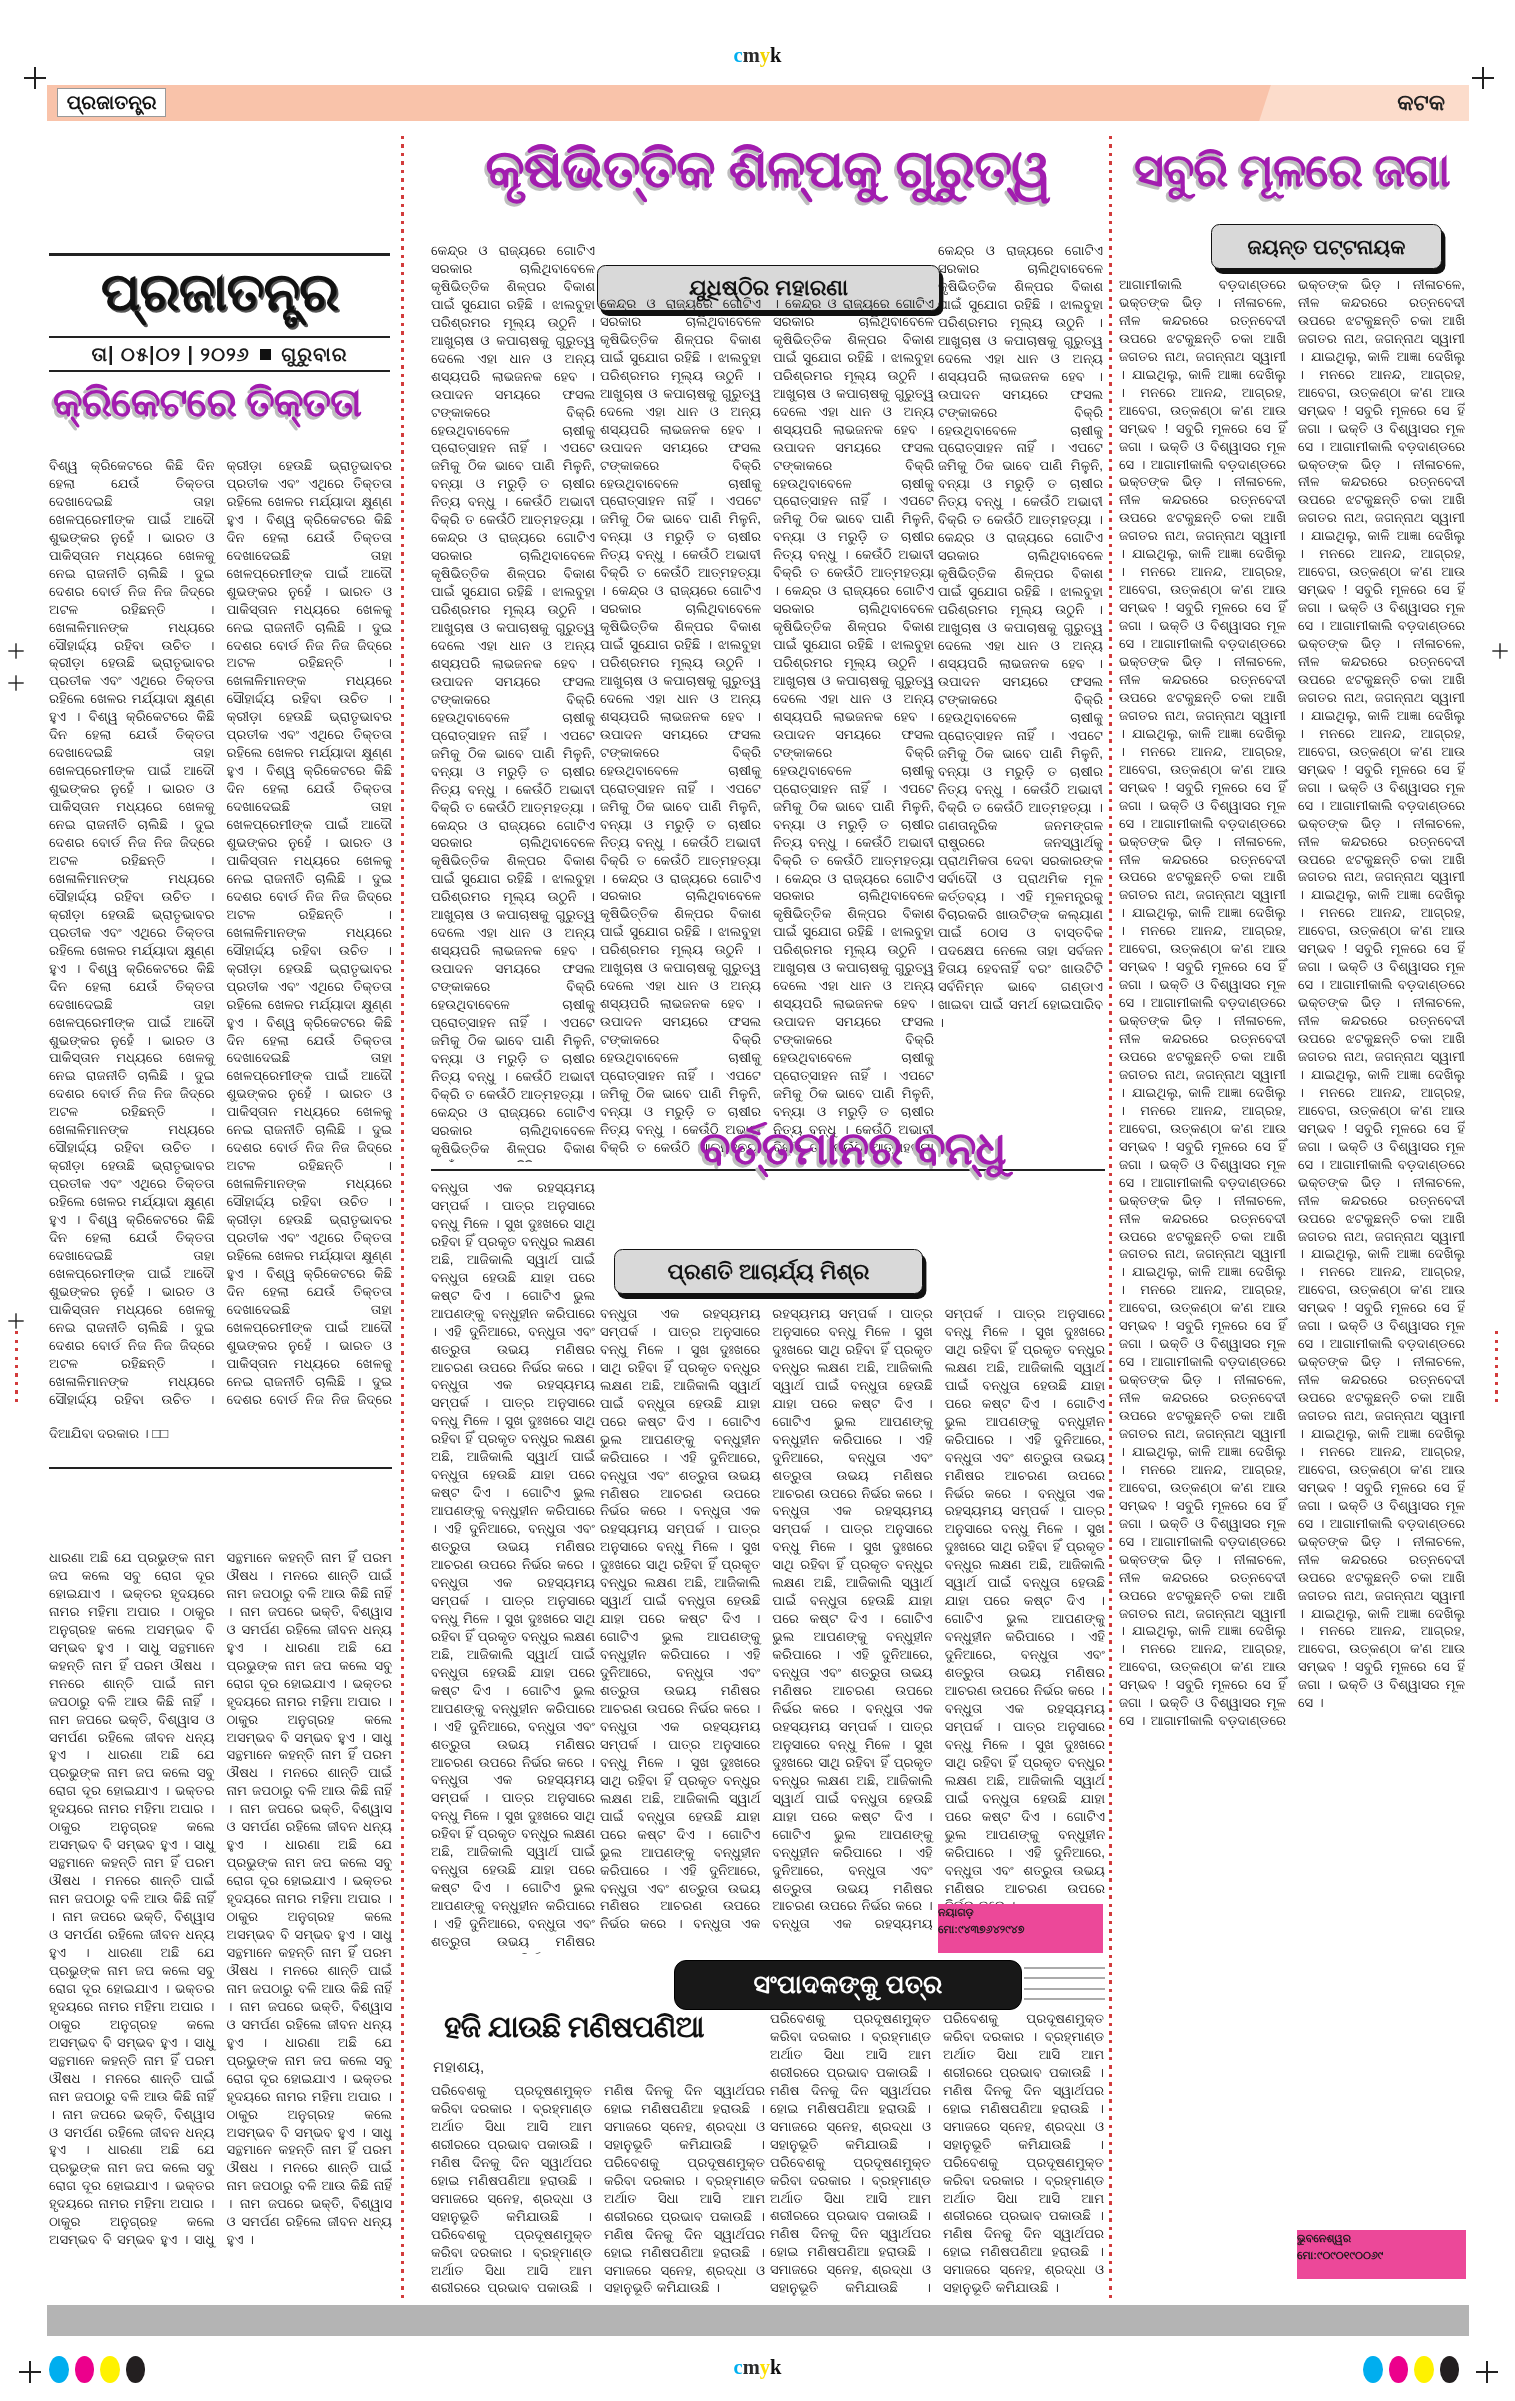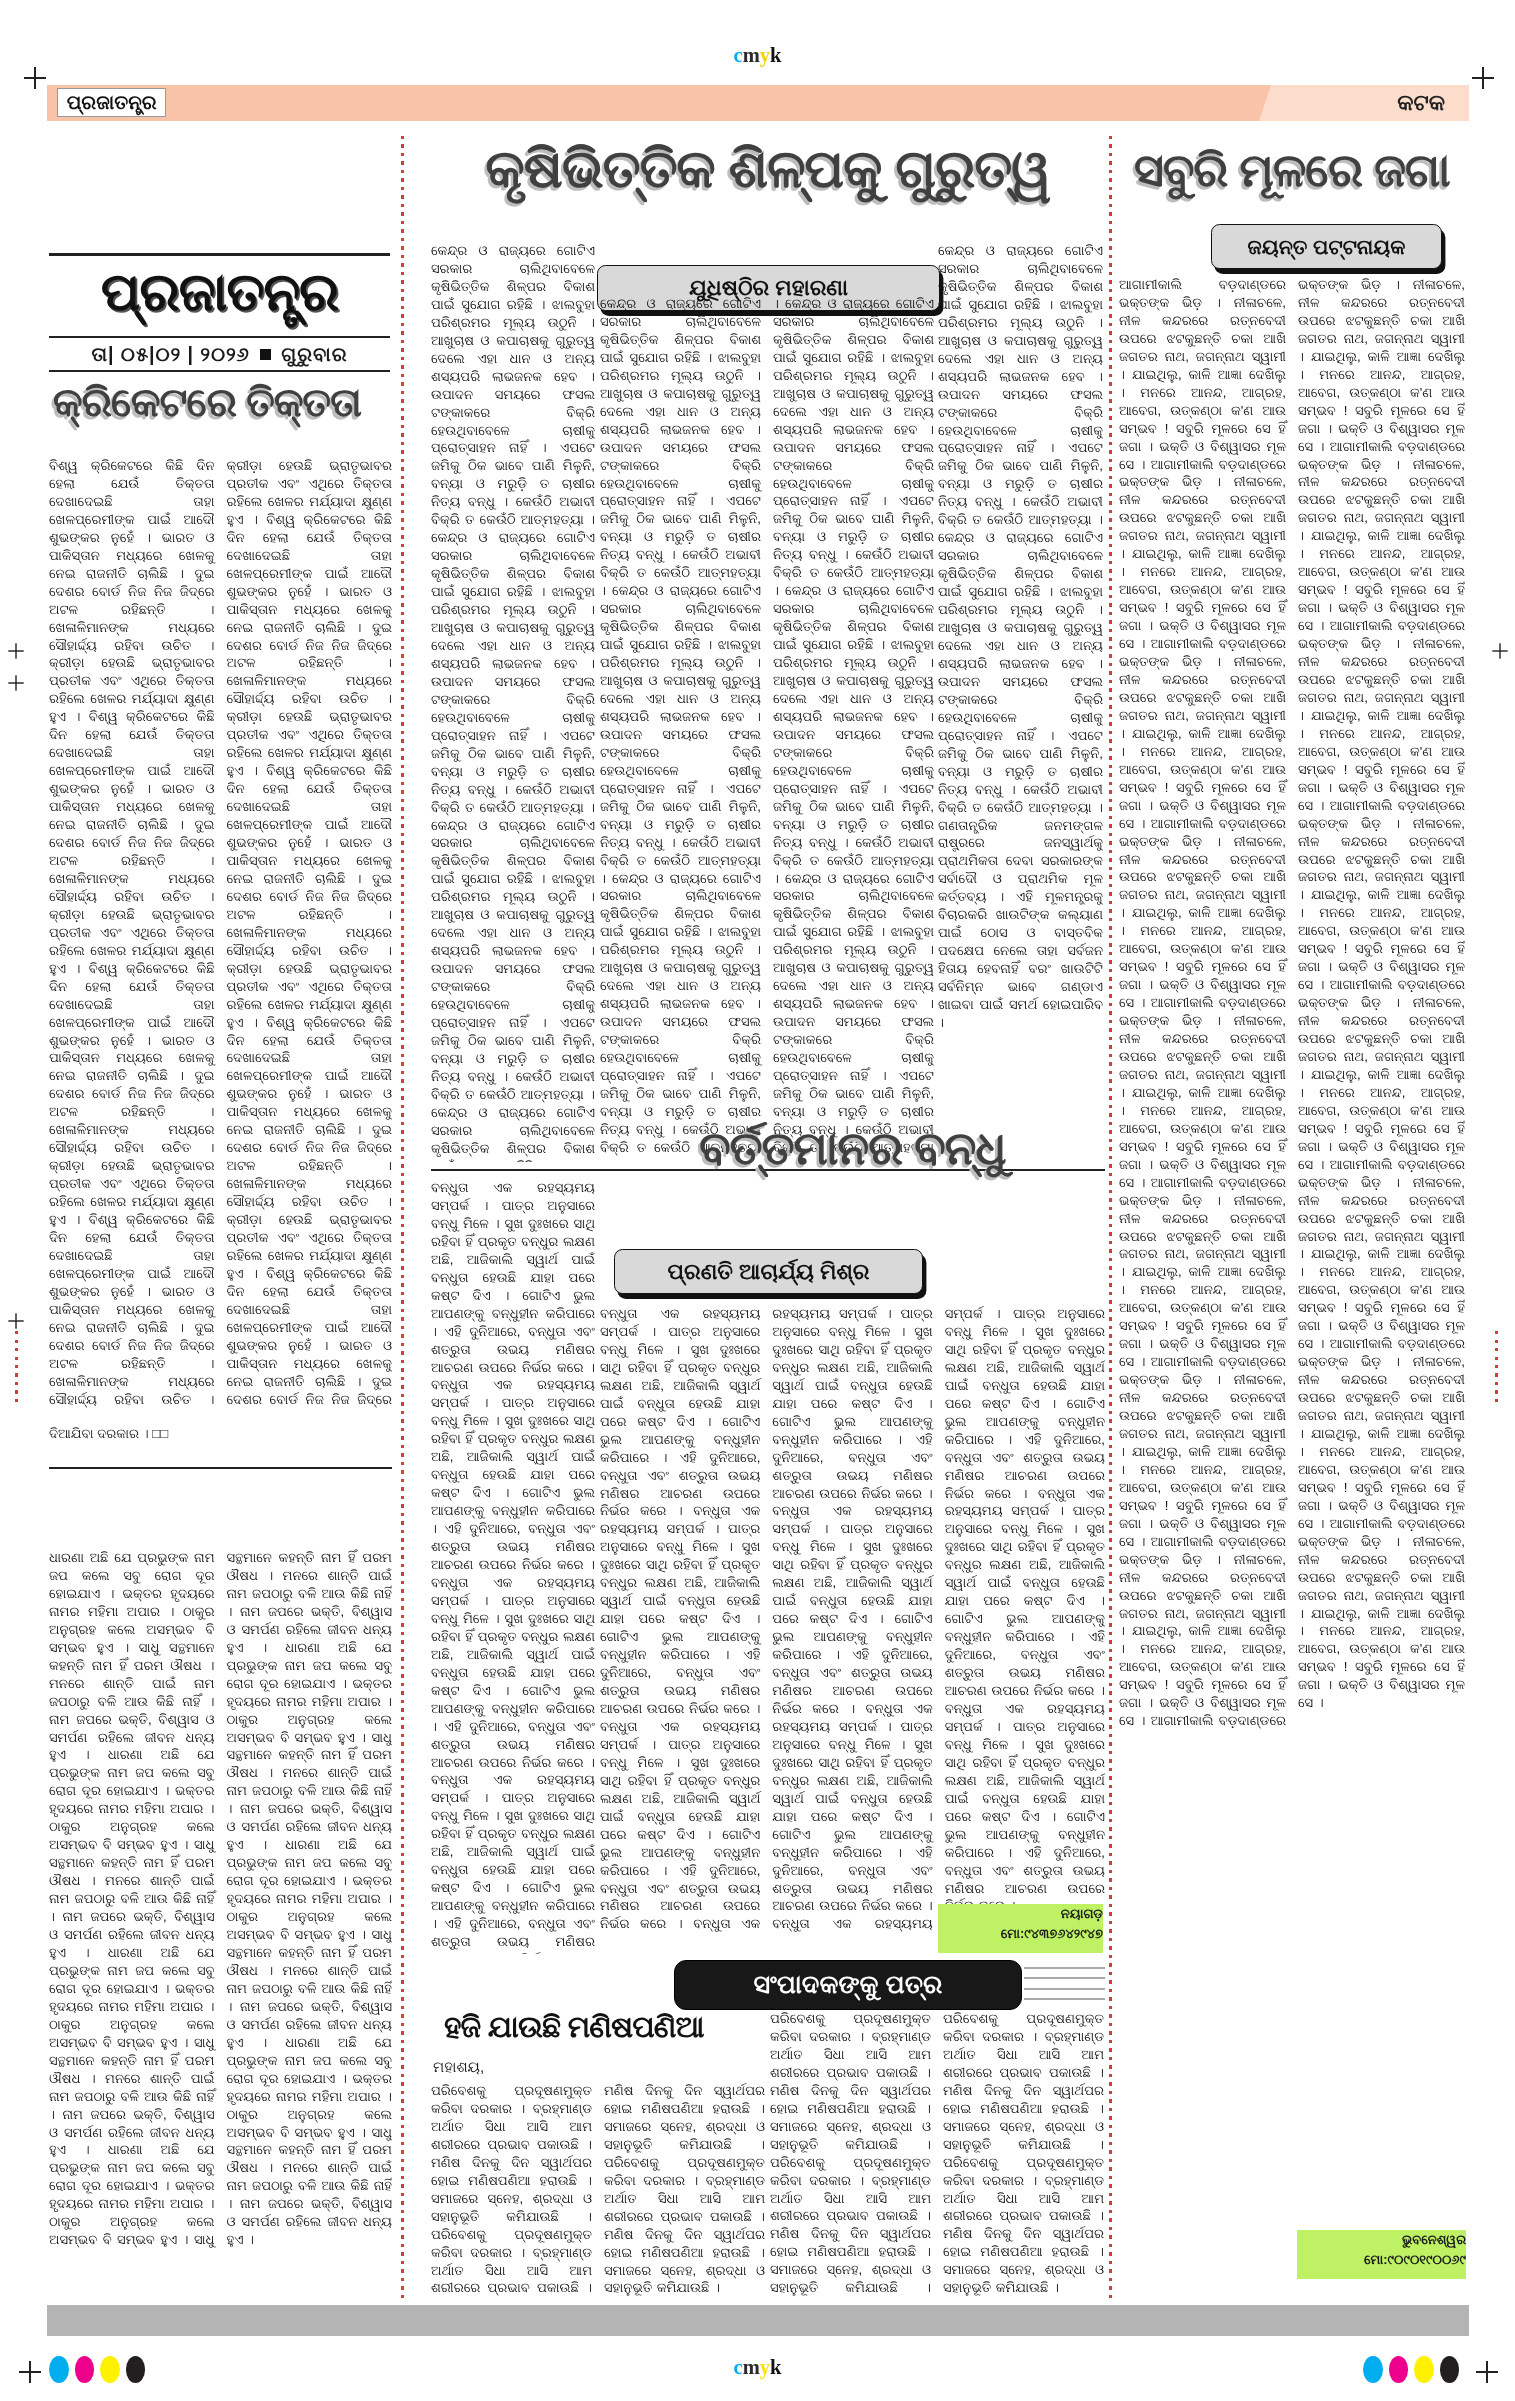--- a/index.html
+++ b/index.html
@@ -26,34 +26,34 @@
   .quote-src{font-weight:bold;font-size:17px;text-align:right;margin-top:1.7px;}
   .quote-author{font-weight:bold;font-size:20.5px;text-align:right;margin-top:3.4px;}
   .rule{background:#222;height:2.6px;}
   .rule2{background:#222;height:1.7px;}
   
   .masthead{font-weight:900;font-size:53px;text-align:center;color:#111;letter-spacing:-0.9px;
             text-shadow:1.7px 1.7px 0 #555;}
   .dateline{font-weight:bold;font-size:19.6px;text-align:center;letter-spacing:0.9px;}
   .dateline .sq{display:inline-block;width:11px;height:11px;background:#111;margin:0 10.2px 1.7px 10.2px;vertical-align:middle;}
   
-  .hl{font-weight:bold;color:#404040;letter-spacing:-0.9px;text-shadow:-2.6px 3.4px 0 #bdbdbd;}
+  .hl{font-weight:bold;color:#a21caf;letter-spacing:-0.9px;text-shadow:-2.6px 3.4px 0 #bdbdbd;}
   .hl-ed{font-size:40px;}
   .hl-big{font-size:53px;text-align:center;}
   .hl-mid{font-size:46px;text-align:center;}
   .hl-letter{font-size:30px;text-shadow:none;color:#111;}
   
   .byline{background:#d9d9d9;border:1.7px solid #111;border-radius:8.5px;box-shadow:3.4px 5.1px 0 #111;
           text-align:center;font-weight:bold;font-size:22px;color:#111;display:flex;align-items:center;justify-content:center;}
   
   .body-txt{font-size:13.2px;line-height:1.36;text-align:justify;overflow:hidden;color:#111;
             word-spacing:0.9px;}
   .c2{columns:2;column-gap:12px;}
   .c3{columns:3;column-gap:12px;}
-  .sign{background:#bef264;text-align:right;font-weight:bold;font-size:13px;line-height:1.5;}
+  .sign{background:#ec4899;text-align:left;font-weight:bold;font-size:11px;line-height:1.5;}
   .endline{background:#fff;font-size:13.2px;}
   .red-dots{width:2.6px;background-image:repeating-linear-gradient(to bottom,#d23c3c 0 3.4px,transparent 3.4px 8.5px);}
   
   .letters-box{background:#181818;border-radius:12px;border:1.7px solid #000;color:#fff;
                display:flex;align-items:center;justify-content:center;font-weight:bold;font-size:25.6px;}
   .grayline{height:1.7px;background:#aaa;}
   .bottom-bar{background:#b4b4b4;}
   .salut{font-size:15px;font-weight:normal;}
 </style>
 </head>

